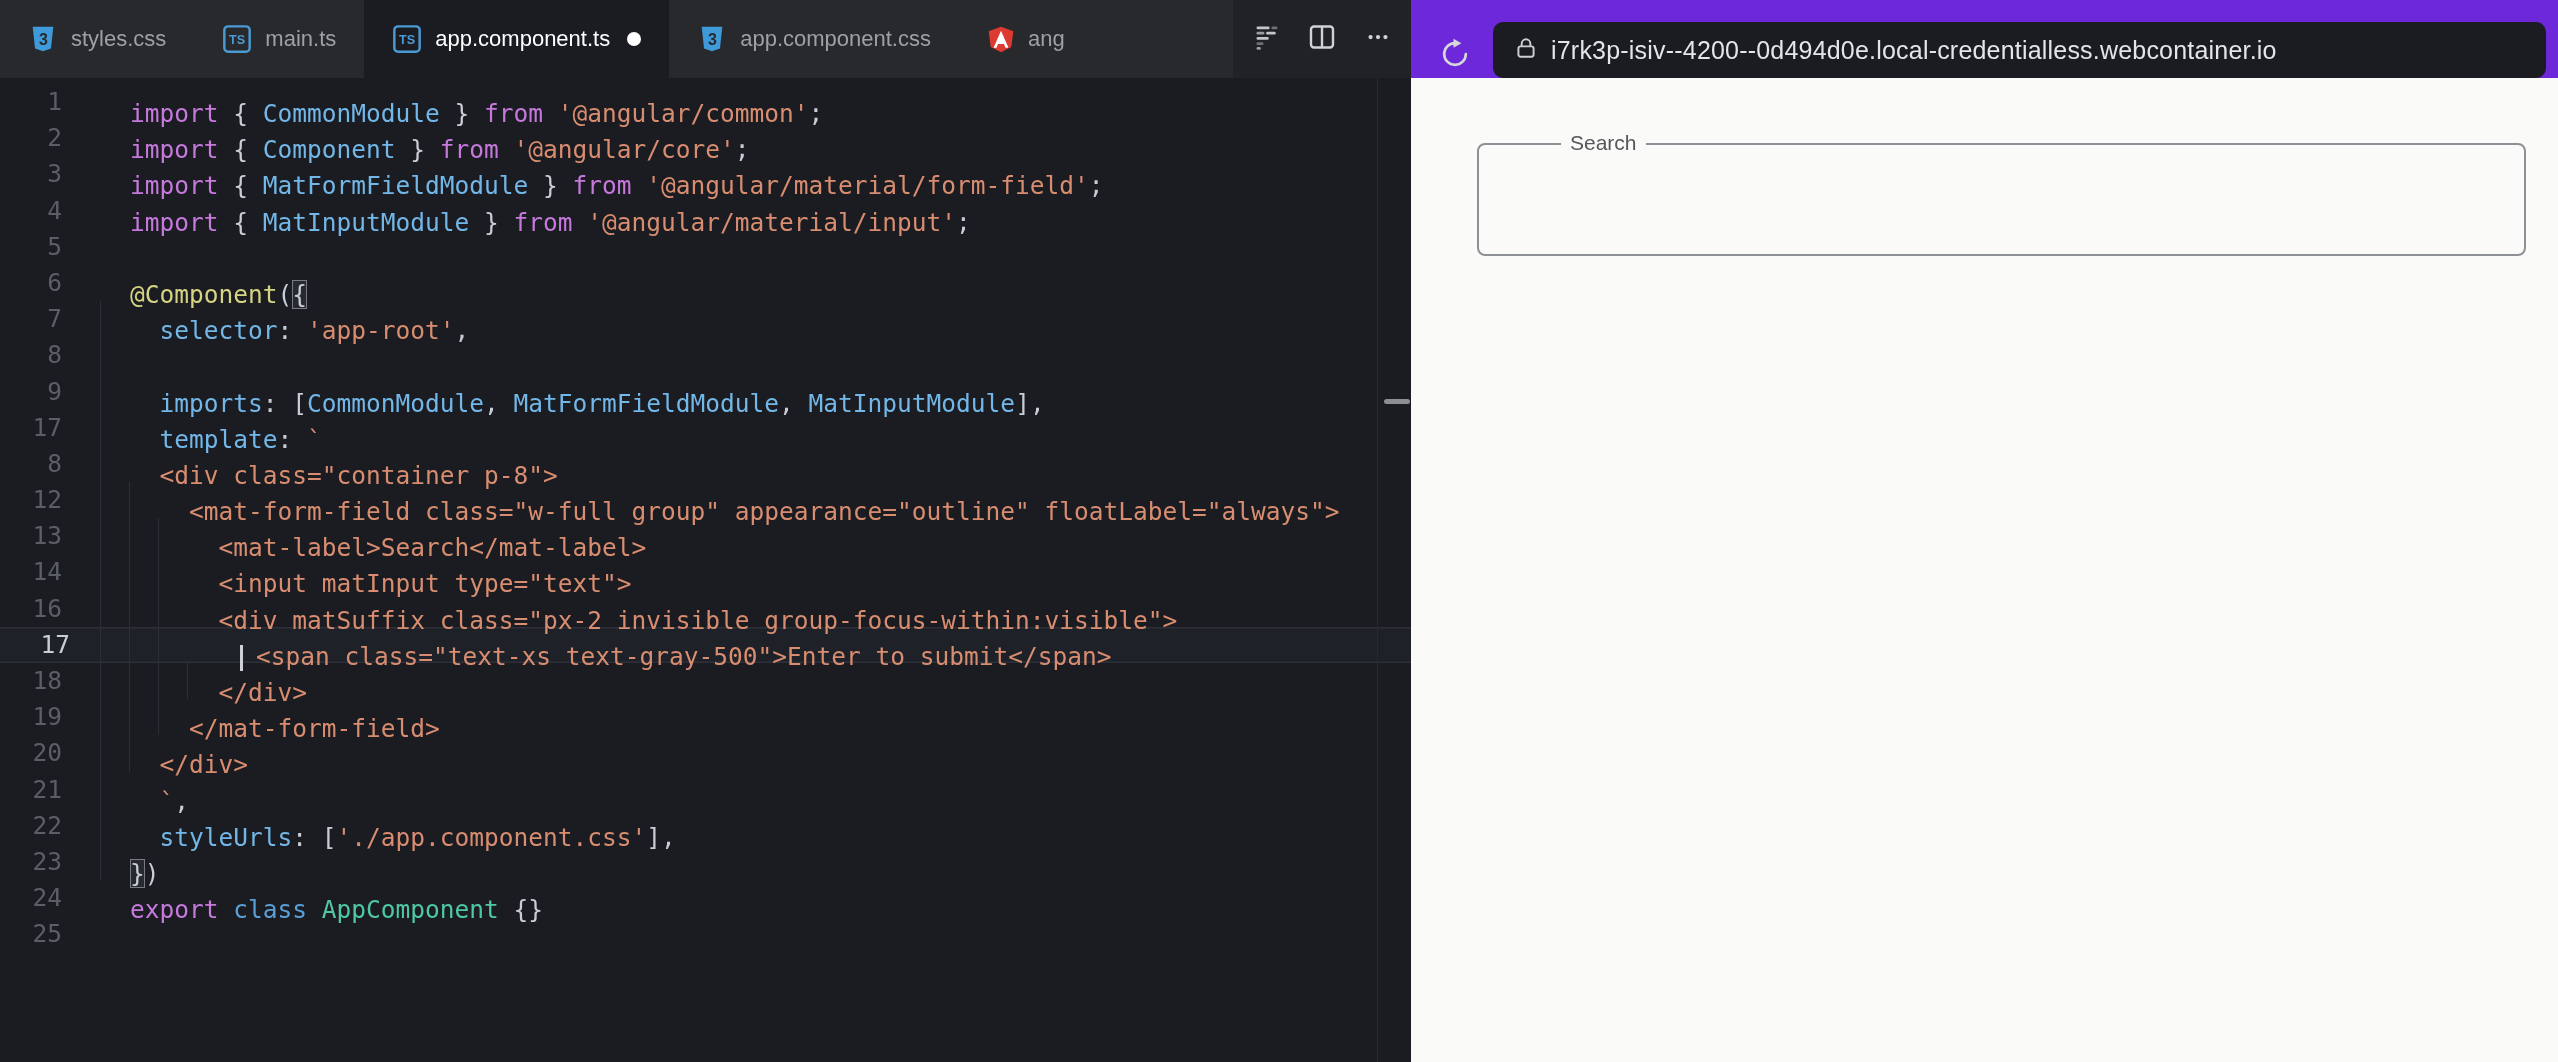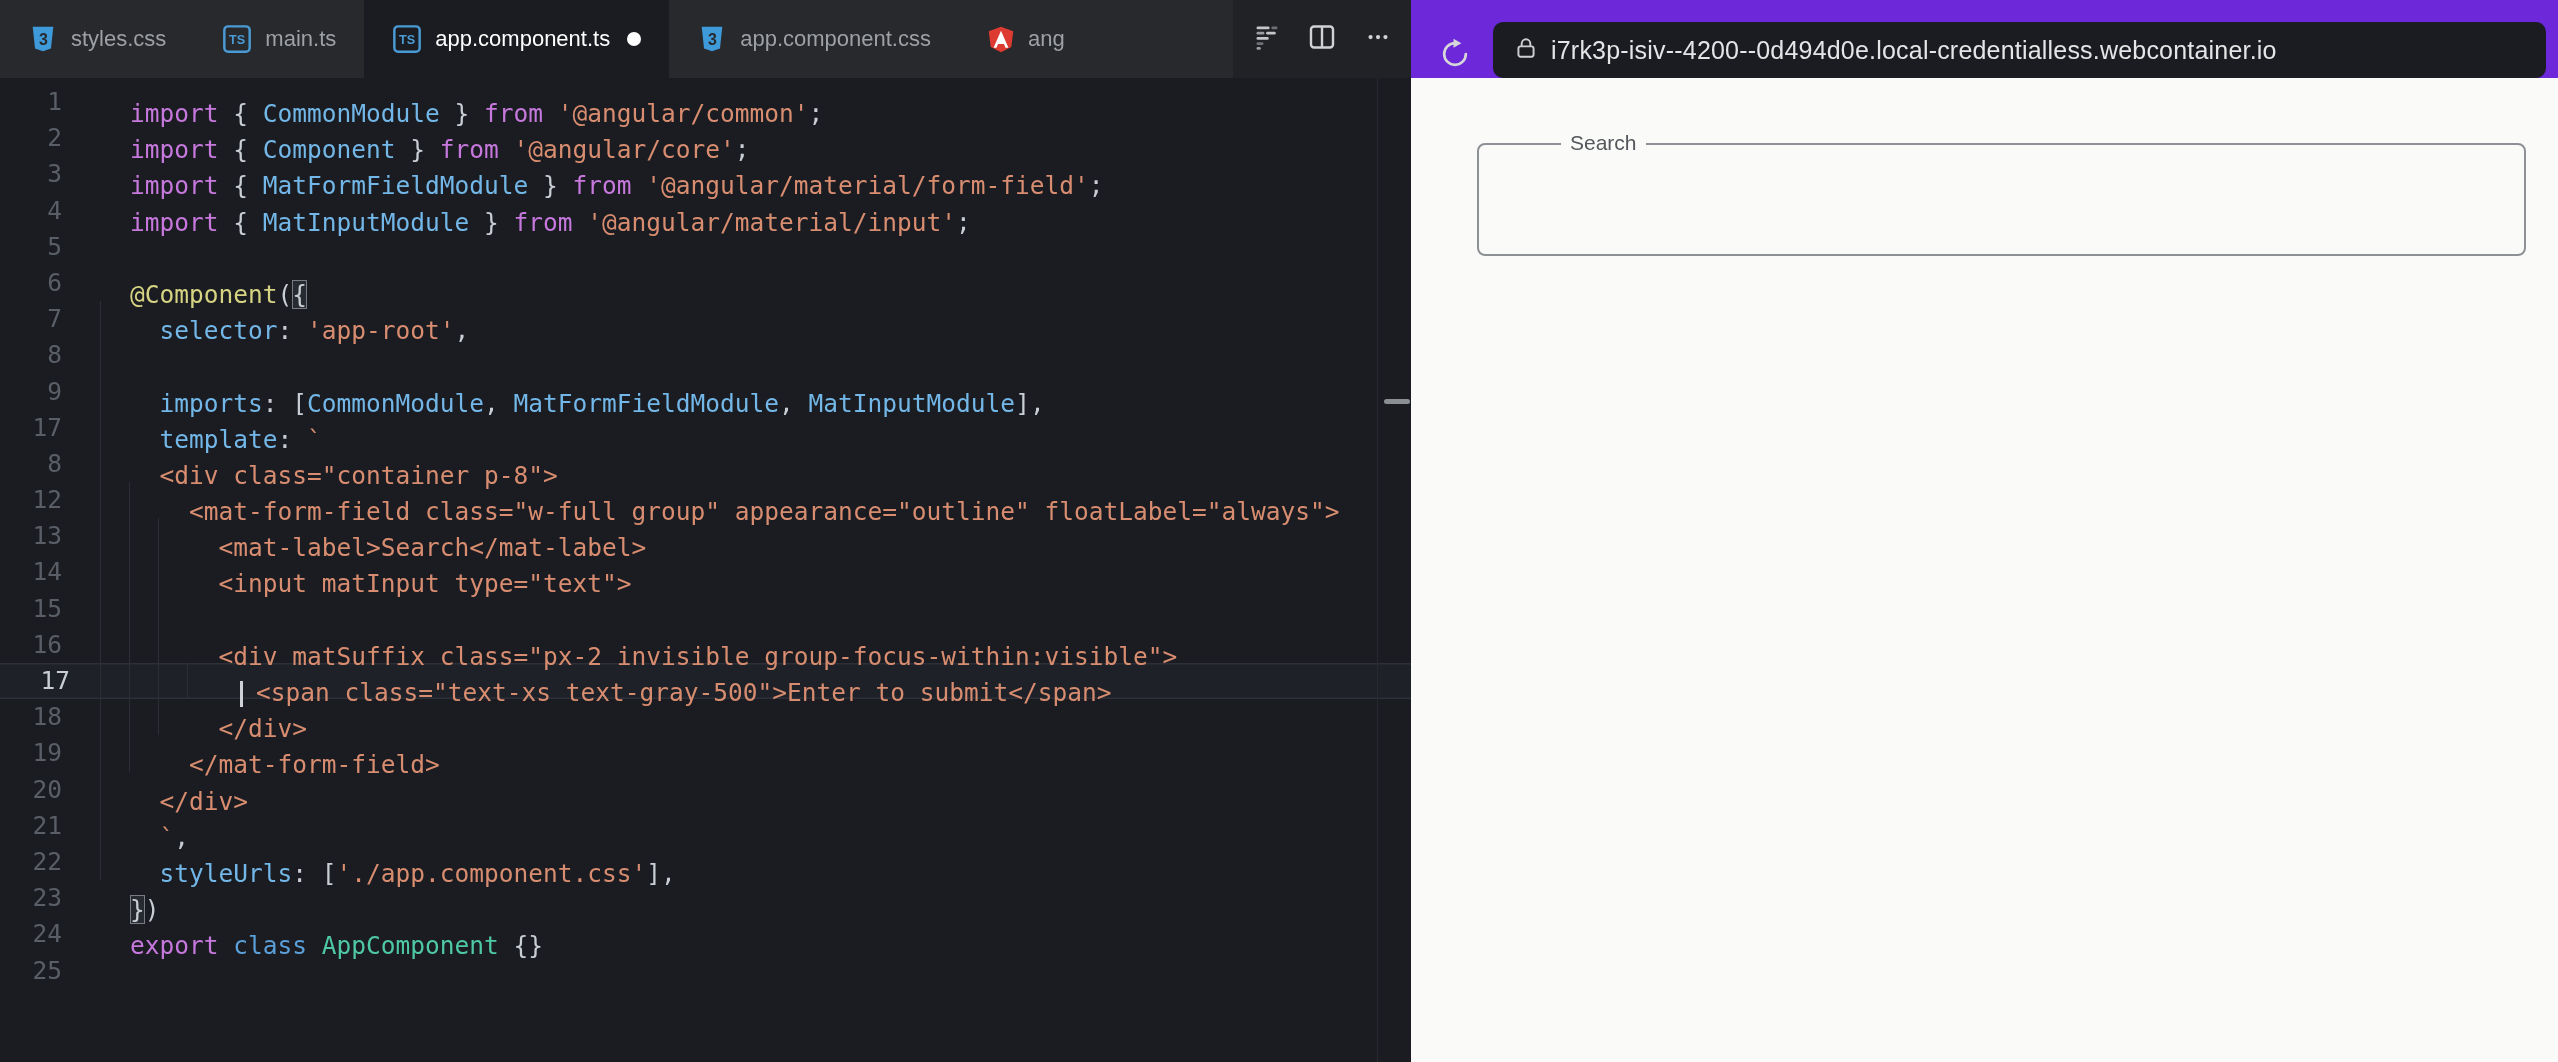--- a/index.html
+++ b/index.html
@@ -197,24 +197,20 @@
           </div>
           <div class="line">
             <span class="ln">13</span>
             <pre class="lc"><span class="st">      &lt;mat-label&gt;Search&lt;/mat-label&gt;</span></pre>
           </div>
           <div class="line">
             <span class="ln">14</span>
             <pre class="lc"><span class="st">      &lt;input matInput type="text"&gt;</span></pre>
           </div>
           <div class="line">
-            <span class="ln">15</span>
-            <pre class="lc"></pre>
-          </div>
-          <div class="line">
             <span class="ln">16</span>
             <pre class="lc"><span class="st">      &lt;div matSuffix class="px-2 invisible group-focus-within:visible"&gt;</span></pre>
           </div>
           <div class="line active">
             <span class="ln">17</span>
             <pre class="lc"><span class="st">       </span><span class="cursor"></span><span class="st"> &lt;span class="text-xs text-gray-500"&gt;Enter to submit&lt;/span&gt;</span></pre>
           </div>
           <div class="line">
             <span class="ln">18</span>
             <pre class="lc"><span class="st">      &lt;/div&gt;</span></pre>

